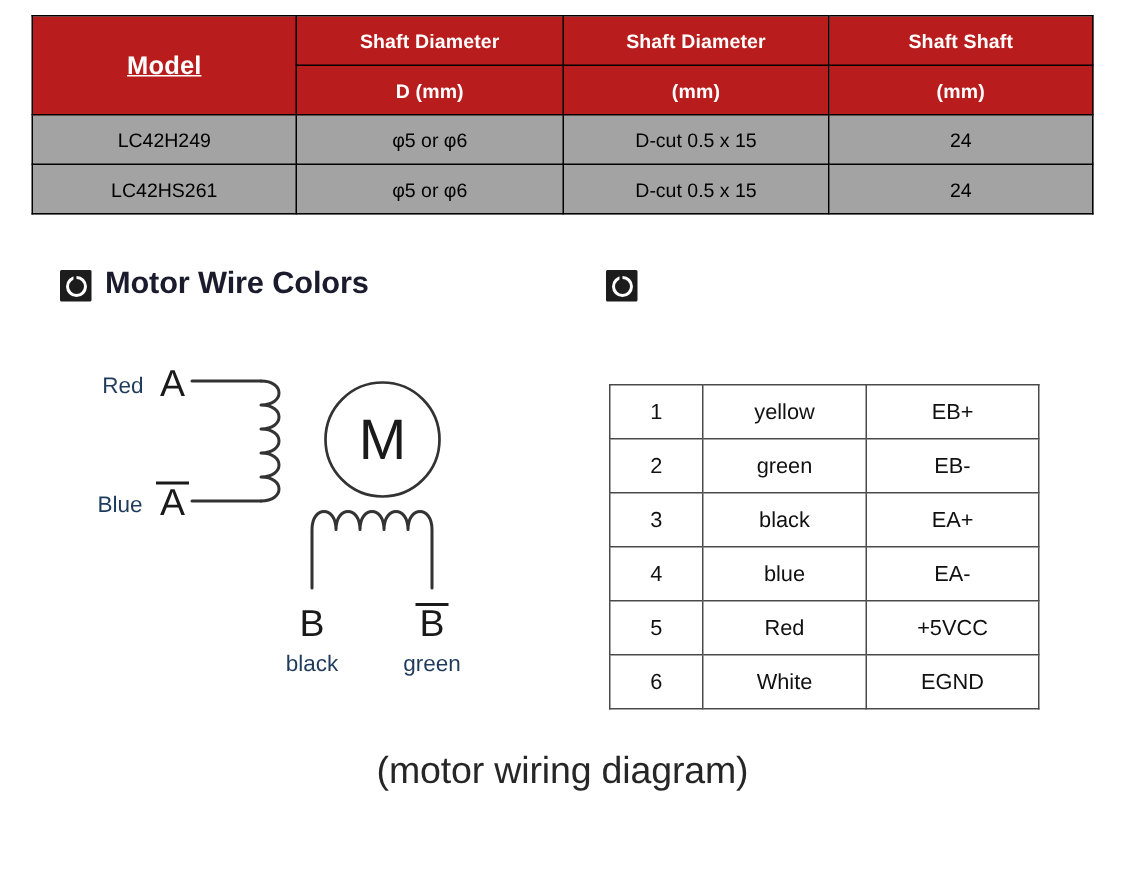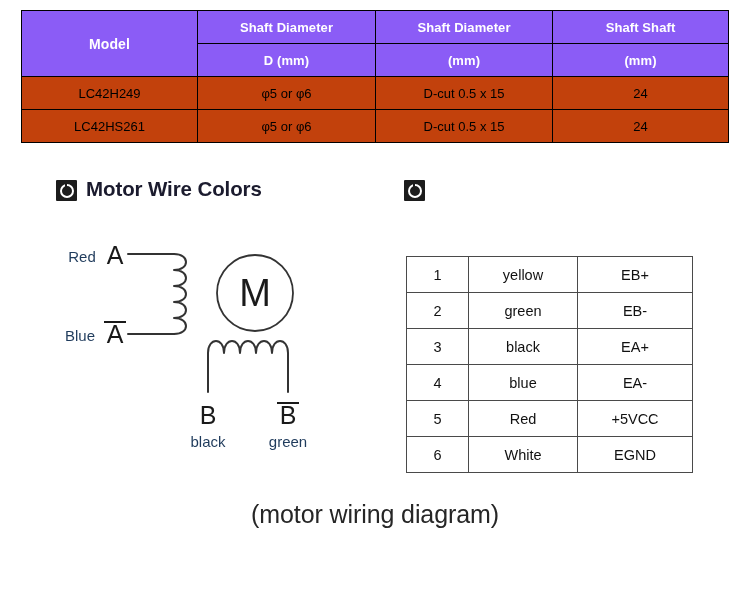--- a/index.html
+++ b/index.html
@@ -32,42 +32,43 @@
   table.spec td {
     border: 1.5px solid #000000;
     text-align: center;
     vertical-align: middle;
     font-size: 13px;
     height: 32px;
     padding: 0 2px;
     color: #000000;
   }
   table.spec td.hdr {
-    background: #8b5cf6;
+    background: #b91c1c;
     color: #ffffff;
     font-weight: bold;
     letter-spacing: .1px;
   }
   table.spec td.hdr.model {
-    font-size: 14px;
+    font-size: 17px;
+    text-decoration: underline;
   }
   table.spec td.body-cell {
-    background: #c2410c;
+    background: #a3a3a3;
     height: 32px;
   }
   col.c1 { width: 176px; }
   col.c2 { width: 178px; }
   col.c3 { width: 177px; }
   col.c4 { width: 176px; }
 
   
   .section {
     position: absolute;
   }
-  #motor-section { left: 56px; top: 176px; width: 330px; }
+  #motor-section { left: 40px; top: 176px; width: 330px; }
   #encoder-section { left: 404px; top: 176px; width: 300px; }
 
   .sect-head {
     display: flex;
     align-items: flex-start;
     gap: 9px;
   }
   .bullet-icon {
     flex: 0 0 auto;
     width: 21px;

